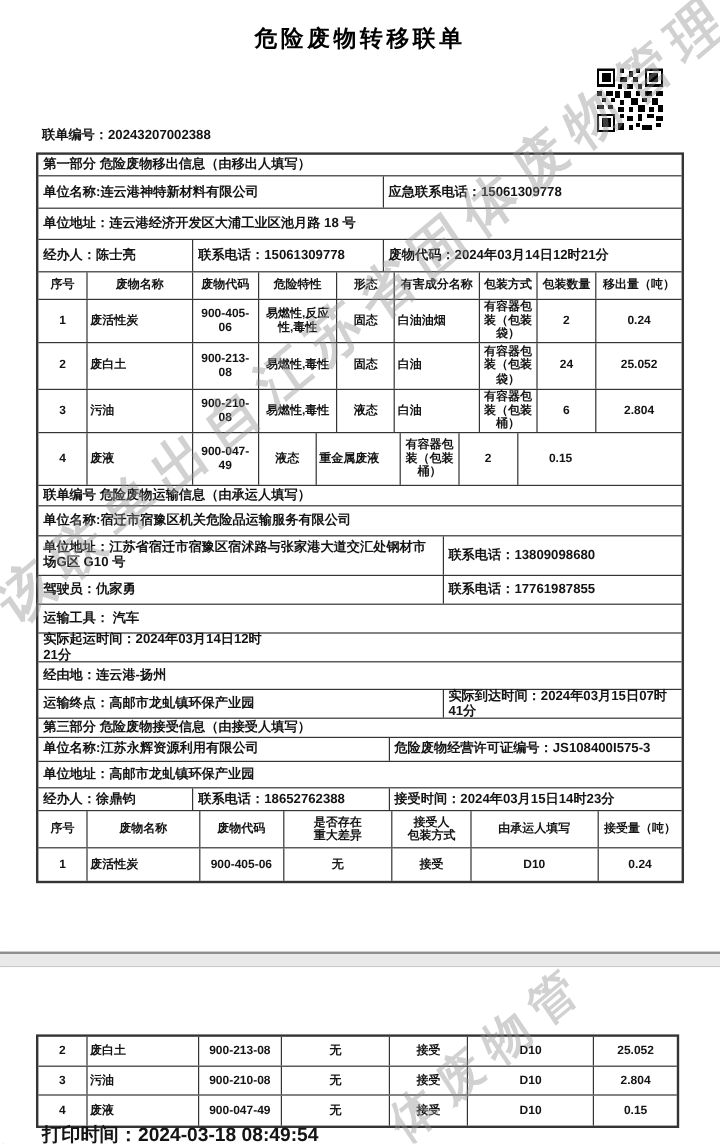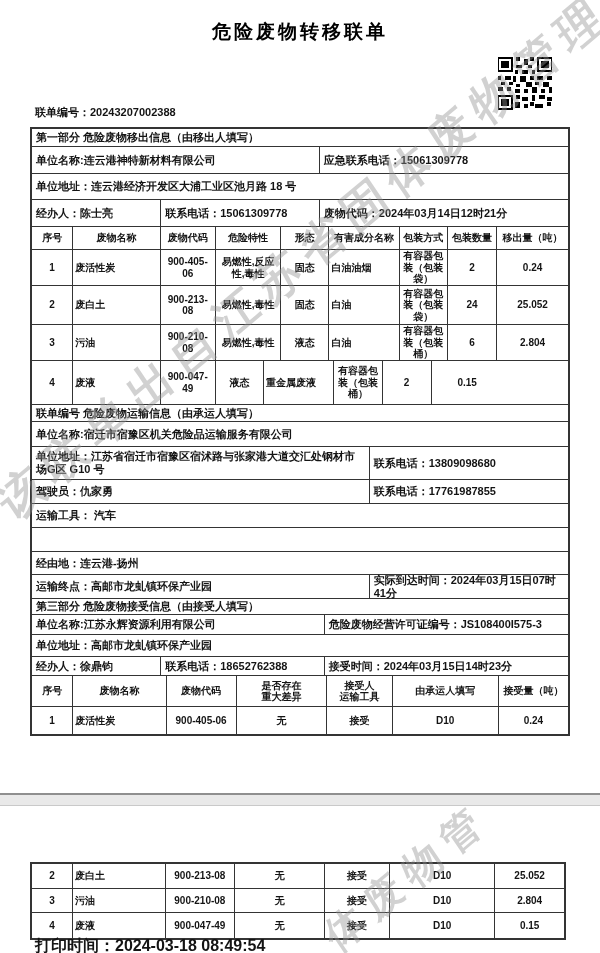--- a/index.html
+++ b/index.html
@@ -207,20 +207,21 @@
       <div class="c" style="width:37%">联系电话：13809098680</div>
     </div>
     <div class="row" style="height:24px">
       <div class="c" style="width:63%">驾驶员：仇家勇</div>
       <div class="c" style="width:37%">联系电话：17761987855</div>
     </div>
     <div class="row" style="height:24px">
       <div class="c" style="width:63%">运输工具： 汽车</div>
     </div>
     <div class="row" style="height:24px">
+      <div class="c" style="width:37%">实际起运时间：2024年03月14日12时21分</div>
     </div>
     <div class="row" style="height:23px">
       <div class="c" style="width:100%">经由地：连云港-扬州</div>
     </div>
     <div class="row" style="height:24px">
       <div class="c" style="width:63%">运输终点：高邮市龙虬镇环保产业园</div>
       <div class="c" style="width:37%">实际到达时间：2024年03月15日07时41分</div>
     </div>
 
     <div class="row" style="height:16px">
@@ -239,21 +240,21 @@
       <div class="c" style="width:45.4%">接受时间：2024年03月15日14时23分</div>
     </div>
 
     <div class="row" style="height:31px">
       <div class="c wc ctr pre" style="width:7.7%">序号</div>
       <div class="c wc ctr pre" style="width:17.4%">废物名称</div>
       <div class="c wc ctr pre" style="width:13.1%">废物代码</div>
       <div class="c wc ctr pre" style="width:16.9%">是否存在
 重大差异</div>
       <div class="c wc ctr pre" style="width:12.2%">接受人
-运输工具</div>
+包装方式</div>
       <div class="c wc ctr pre" style="width:19.8%">由承运人填写</div>
       <div class="c wc ctr pre" style="width:12.9%">接受量（吨）</div>
     </div>
     <div class="row" style="height:27px">
       <div class="c wc ctr" style="width:7.7%">1</div>
       <div class="c wc" style="width:17.4%">废活性炭</div>
       <div class="c wc ctr" style="width:13.1%">900-405-06</div>
       <div class="c wc ctr" style="width:16.9%">无</div>
       <div class="c wc ctr" style="width:12.2%">接受</div>
       <div class="c wc ctr" style="width:19.8%">D10</div>

